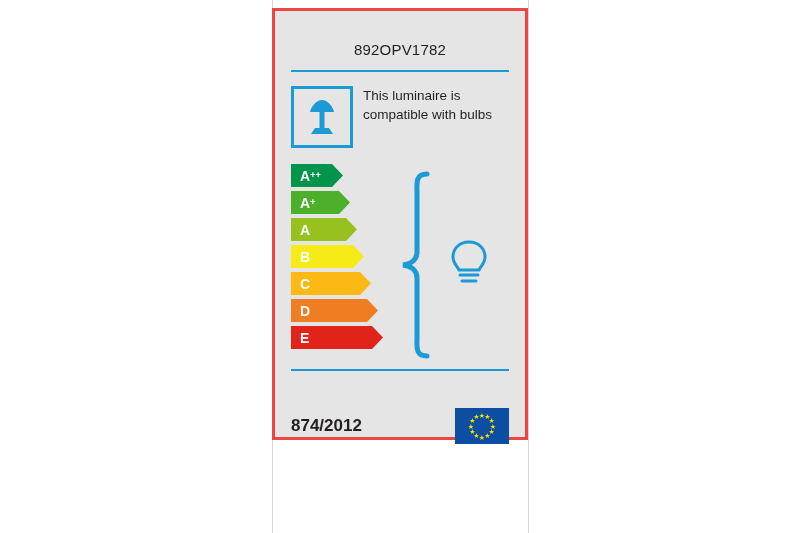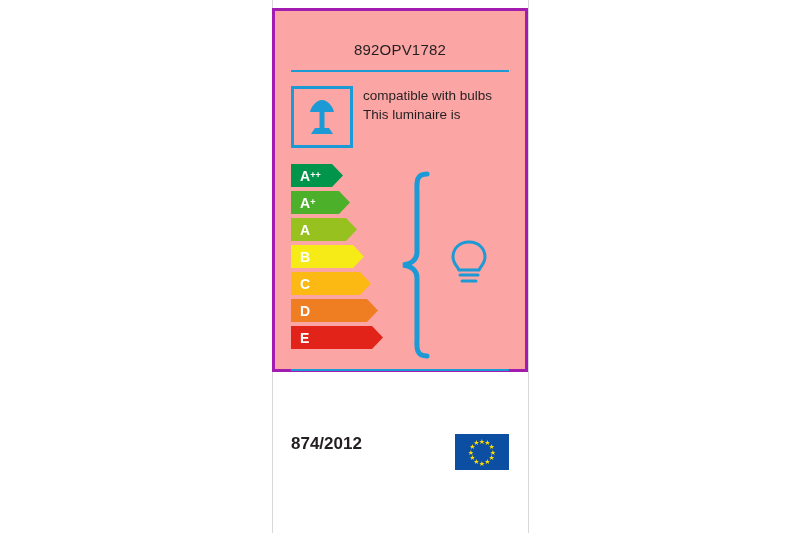--- a/index.html
+++ b/index.html
@@ -24,24 +24,24 @@
     background: #d8d8d8;
   }
   .page-guide-left { left: 272px; }
   .page-guide-right { left: 528px; }
 
   .label-card {
     position: absolute;
     left: 272px;
     top: 8px;
     width: 256px;
-    height: 364px;
+    height: 432px;
     box-sizing: border-box;
-    background: #fca5a5;
-    border: 3px solid #a21caf;
+    background: #e5e5e5;
+    border: 3px solid #ef4444;
   }
 
   .inner {
     position: absolute;
     left: 16px;
     right: 16px;
     top: 14px;
     bottom: 14px;
   }
 
@@ -138,23 +138,23 @@
   }
 
   .bottom-rule {
     height: 2px;
     background: #1b9ad6;
     margin-top: 16px;
   }
 
   .footer {
     display: flex;
-    align-items: flex-start;
+    align-items: center;
     justify-content: space-between;
-    margin-top: 63px;
+    margin-top: 37px;
   }
 
   .reg {
     font-size: 17px;
     font-weight: bold;
     color: #231f20;
   }
 
   .eu-flag {
     width: 54px;
@@ -187,22 +187,22 @@
 
     <div class="top-row">
       <div class="lamp-box">
         <svg width="34" height="40" viewBox="0 0 34 40" aria-hidden="true">
           <path d="M17 3 C11 3 6 10 5 15 L29 15 C28 10 23 3 17 3 Z" fill="#1b9ad6"></path>
           <rect x="14.5" y="15" width="5" height="16" fill="#1b9ad6"></rect>
           <polygon points="6,37 28,37 24,31 10,31" fill="#1b9ad6"></polygon>
         </svg>
       </div>
       <div class="lamp-text">
+        <div>This luminaire is</div>
         <div>compatible with bulbs</div>
-        <div>This luminaire is</div>
       </div>
     </div>
 
     <div class="middle">
       <div class="classes" id="classes">
           <div class="class-row">
             <div class="arrow" style="background: rgb(0, 149, 75); width: 52px;">
               <span>A</span>
               <span class="sup">++</span>
             </div>

